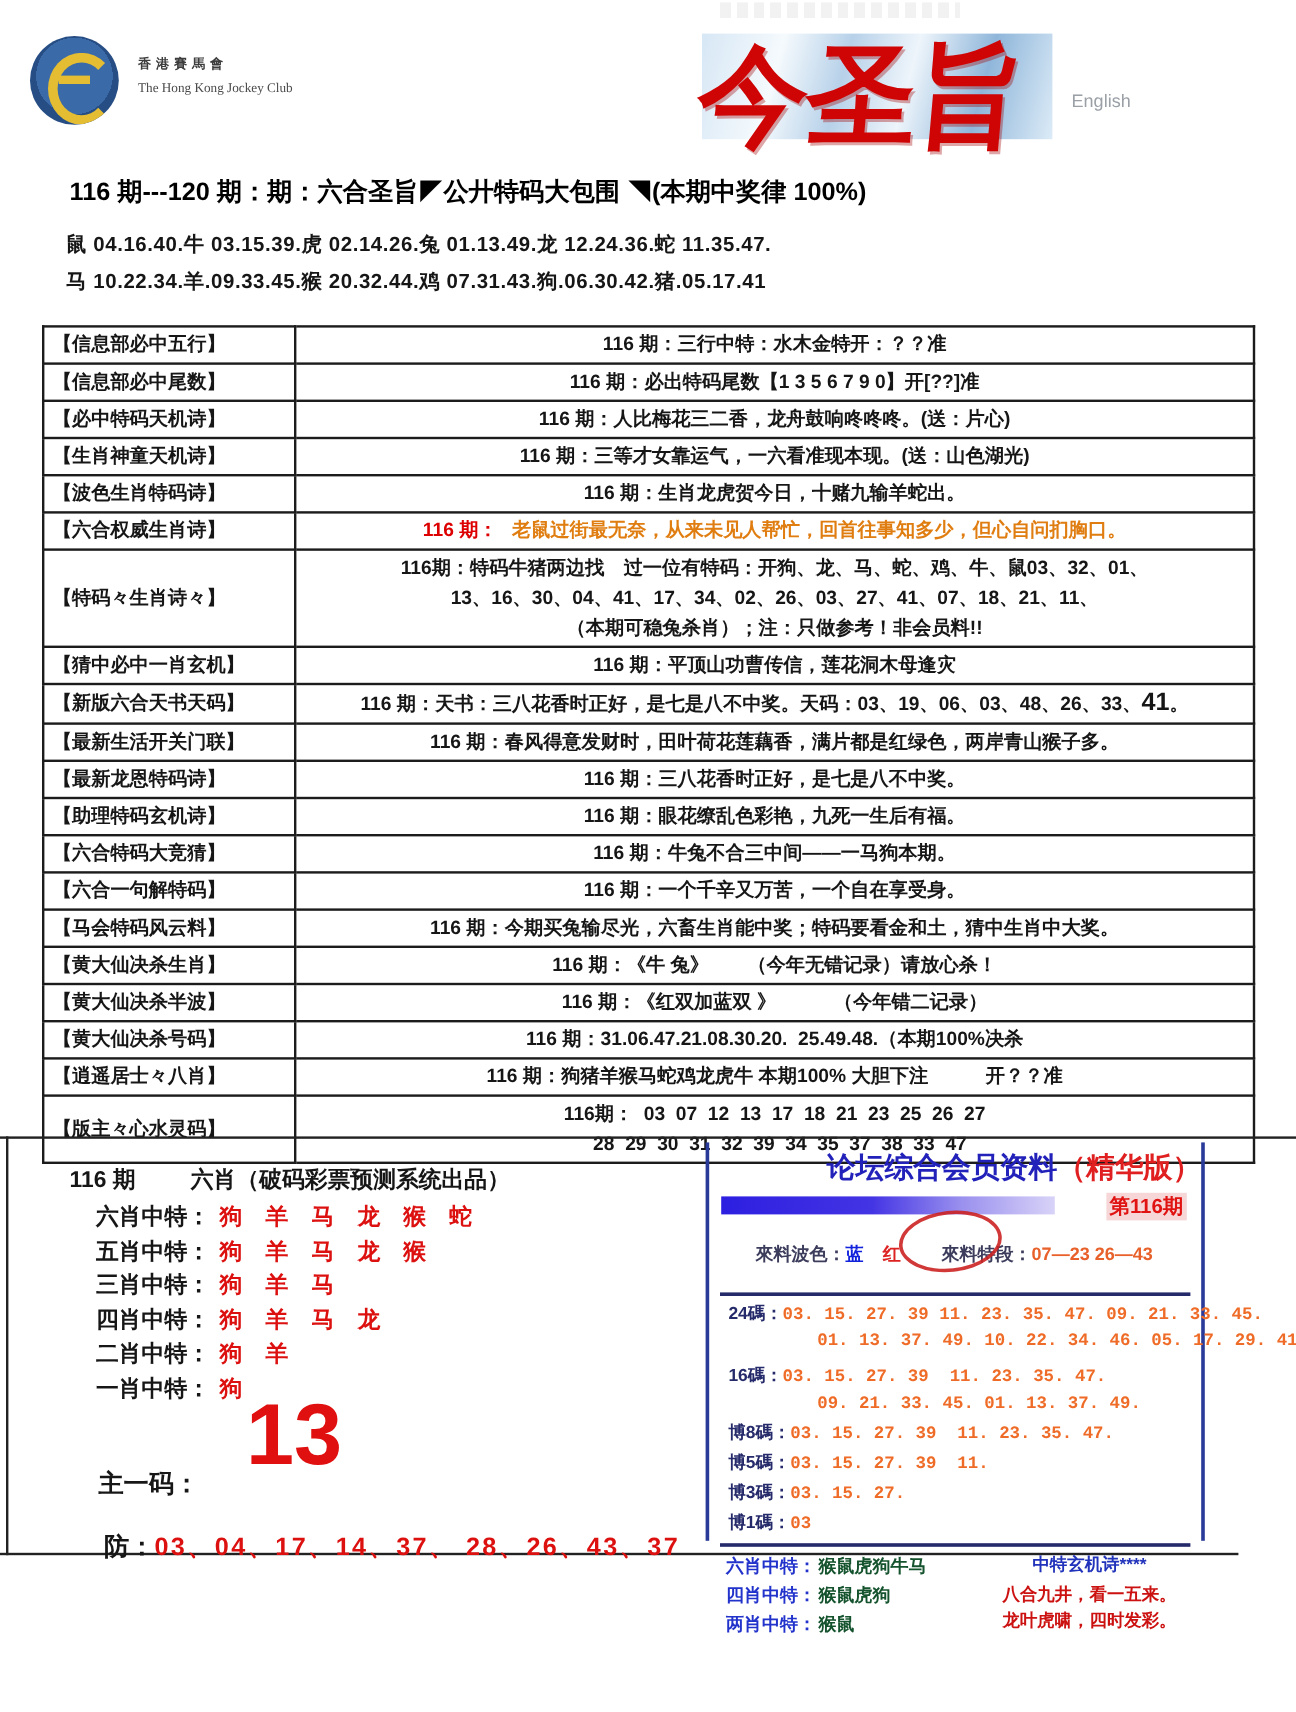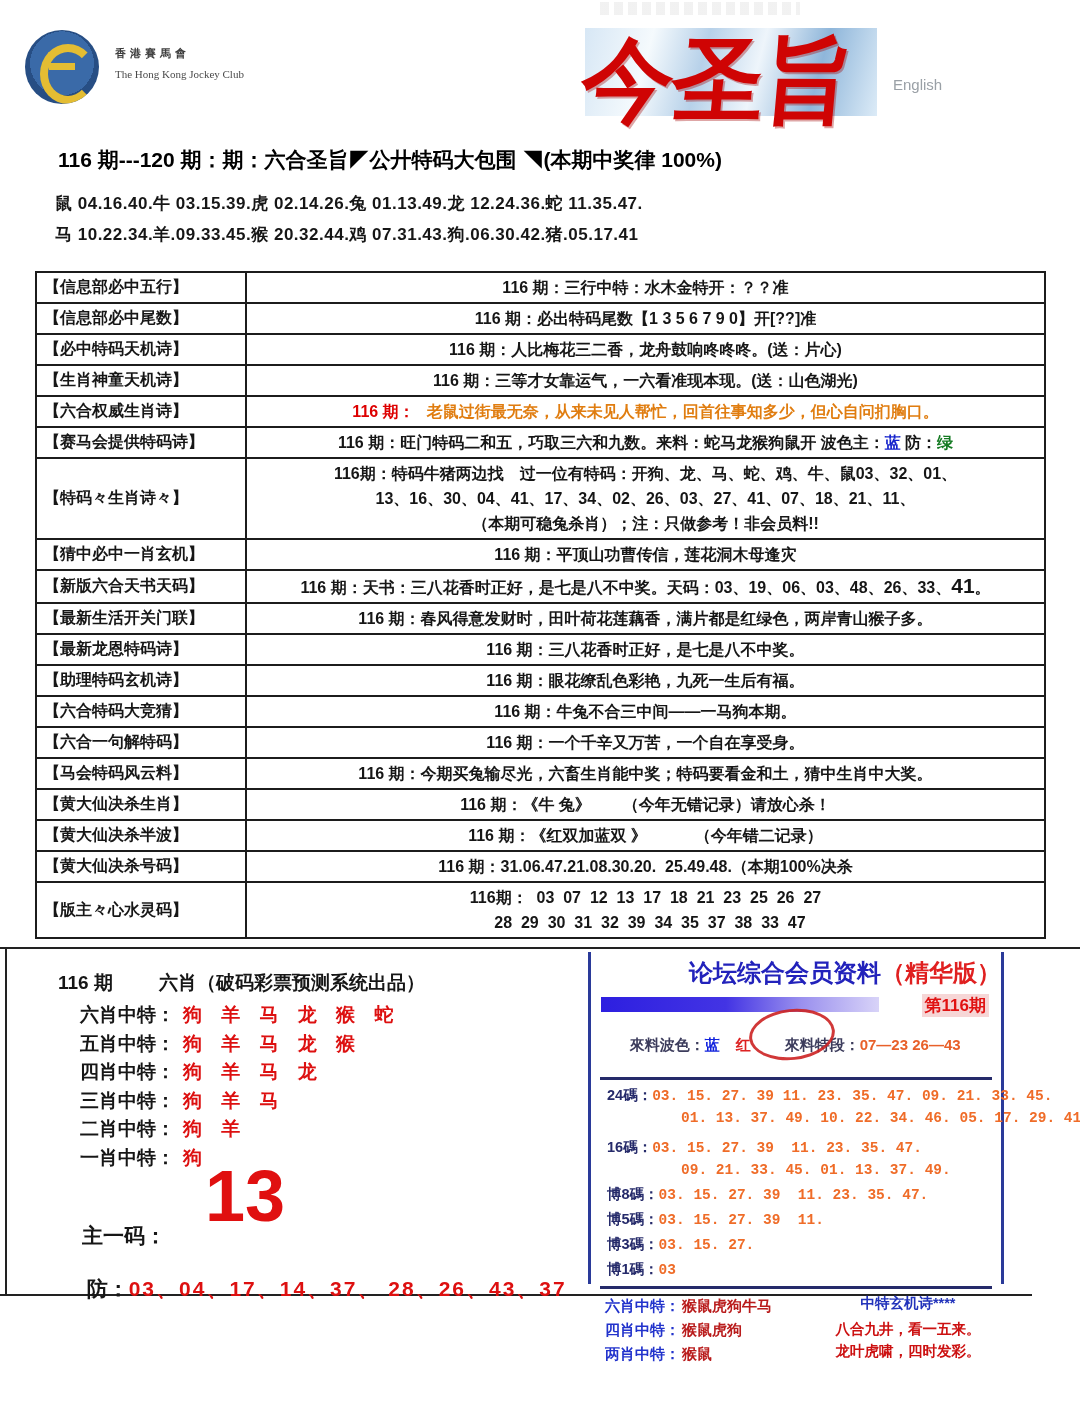--- a/index.html
+++ b/index.html
@@ -81,21 +81,21 @@
   .code-block{margin-top:3px;}
   .code-block:nth-child(2){margin-top:8px;}
   .code-line{line-height:21px;white-space:pre;}
   .code-line.cont{margin-left:74px;}
   .code-label{color:#252a6a;}
   .code-nums{color:#ef6c28;font-family:Liberation Mono, monospace;}
   .rp-bottom{display:flex;margin:5px 0 0 14px;}
   #rp-zodiac{width:53%;}
   .rp-zrow{line-height:24px;font-size:15px;white-space:nowrap;}
   .zlabel{color:#2233cc;}
-  .zvalue{color:#b91c1c;margin-left:2px;}
+  .zvalue{color:#14532d;margin-left:2px;}
   .rp-poem{width:47%;}
   .rp-poem-title{color:#2233bb;font-size:14.5px;text-align:center;}
   #rp-poem-lines{margin-top:5px;}
   .poem-line{color:#cc1111;font-size:14.5px;line-height:22px;text-align:center;white-space:nowrap;}
   .rp-stamp{position:absolute;left:158px;top:57px;width:80px;height:45px;
       border:3px solid #cc2222;border-radius:50%;transform:rotate(-6deg);opacity:.9;}
 </style>
 </head>
 <body>
 
@@ -137,29 +137,29 @@
           <div class="row-line"><span class="c-k">116 期：人比梅花三二香，龙舟鼓响咚咚咚。(送：片心)</span></div>
         </td>
       </tr>
       <tr>
         <td class="lbl">【生肖神童天机诗】</td>
         <td class="val">
           <div class="row-line"><span class="c-k">116 期：三等才女靠运气，一六看准现本现。(送：山色湖光)</span></div>
         </td>
       </tr>
       <tr>
+        <td class="lbl">【波色生肖特码诗】</td>
+        <td class="val">
+          <div class="row-line"><span class="c-k">116 期：生肖龙虎贺今日，十赌九输羊蛇出。</span></div>
+        </td>
+      </tr>
+      <tr>
         <td class="lbl">【六合权威生肖诗】</td>
         <td class="val">
           <div class="row-line"><span class="c-r">116 期：</span><span class="c-o">老鼠过街最无奈，从来未见人帮忙，回首往事知多少，但心自问扪胸口。</span></div>
-        </td>
-      </tr>
-      <tr>
-        <td class="lbl">【赛马会提供特码诗】</td>
-        <td class="val">
-          <div class="row-line"><span class="c-k">116 期：旺门特码二和五，巧取三六和九数。来料：蛇马龙猴狗鼠开 波色主：</span><span class="c-b">蓝</span><span class="c-k"> 防：</span><span class="c-g">绿</span></div>
         </td>
       </tr>
       <tr>
         <td class="lbl">【特码々生肖诗々】</td>
         <td class="val">
           <div class="row-line"><span class="c-k">116期：特码牛猪两边找　过一位有特码：开狗、龙、马、蛇、鸡、牛、鼠03、32、01、</span></div>
           <div class="row-line"><span class="c-k">13、16、30、04、41、17、34、02、26、03、27、41、07、18、21、11、</span></div>
           <div class="row-line"><span class="c-k">（本期可稳兔杀肖）；注：只做参考！非会员料!!</span></div>
         </td>
       </tr>
@@ -220,20 +220,26 @@
       <tr>
         <td class="lbl">【黄大仙决杀半波】</td>
         <td class="val">
           <div class="row-line"><span class="c-k">116 期：《红双加蓝双 》　　　（今年错二记录）</span></div>
         </td>
       </tr>
       <tr>
         <td class="lbl">【黄大仙决杀号码】</td>
         <td class="val">
           <div class="row-line"><span class="c-k">116 期：31.06.47.21.08.30.20.  25.49.48.（本期100%决杀</span></div>
+        </td>
+      </tr>
+      <tr>
+        <td class="lbl">【逍遥居士々八肖】</td>
+        <td class="val">
+          <div class="row-line"><span class="c-k">116 期：狗猪羊猴马蛇鸡龙虎牛 本期100% 大胆下注　　　开？？准</span></div>
         </td>
       </tr>
       <tr>
         <td class="lbl">【版主々心水灵码】</td>
         <td class="val">
           <div class="row-line"><span class="c-k">116期：  03  07  12  13  17  18  21  23  25  26  27</span></div>
           <div class="row-line"><span class="c-k">  28  29  30  31  32  39  34  35  37  38  33  47</span></div>
         </td>
       </tr>
     </tbody>
@@ -242,22 +248,22 @@
 <div class="abs bs-top"></div>
 <div class="abs bs-left"></div>
 <div class="abs bs-bottom"></div>
 
 <div class="abs lp-title">
   <span>116 期</span><span class="gap"></span><span>六肖（破码彩票预测系统出品）</span>
 </div>
 <div class="abs" id="lp-rows">
     <div class="lp-row"><span class="lp-label">六肖中特：</span><span class="lp-value">狗 羊 马 龙 猴 蛇</span></div>
     <div class="lp-row"><span class="lp-label">五肖中特：</span><span class="lp-value">狗 羊 马 龙 猴</span></div>
+    <div class="lp-row"><span class="lp-label">三肖中特：</span><span class="lp-value">狗 羊 马</span></div>
     <div class="lp-row"><span class="lp-label">四肖中特：</span><span class="lp-value">狗 羊 马 龙</span></div>
-    <div class="lp-row"><span class="lp-label">三肖中特：</span><span class="lp-value">狗 羊 马</span></div>
     <div class="lp-row"><span class="lp-label">二肖中特：</span><span class="lp-value">狗 羊</span></div>
     <div class="lp-row"><span class="lp-label">一肖中特：</span><span class="lp-value">狗</span></div>
   </div>
 <div class="abs lp-code-label">主一码：</div>
 <div class="abs lp-code-value">13</div>
 <div class="abs lp-guard">
   <span>防：</span><span class="nums">03、04、17、14、37、 28、26、43、37</span>
 </div>
 
 <div class="abs rp">

